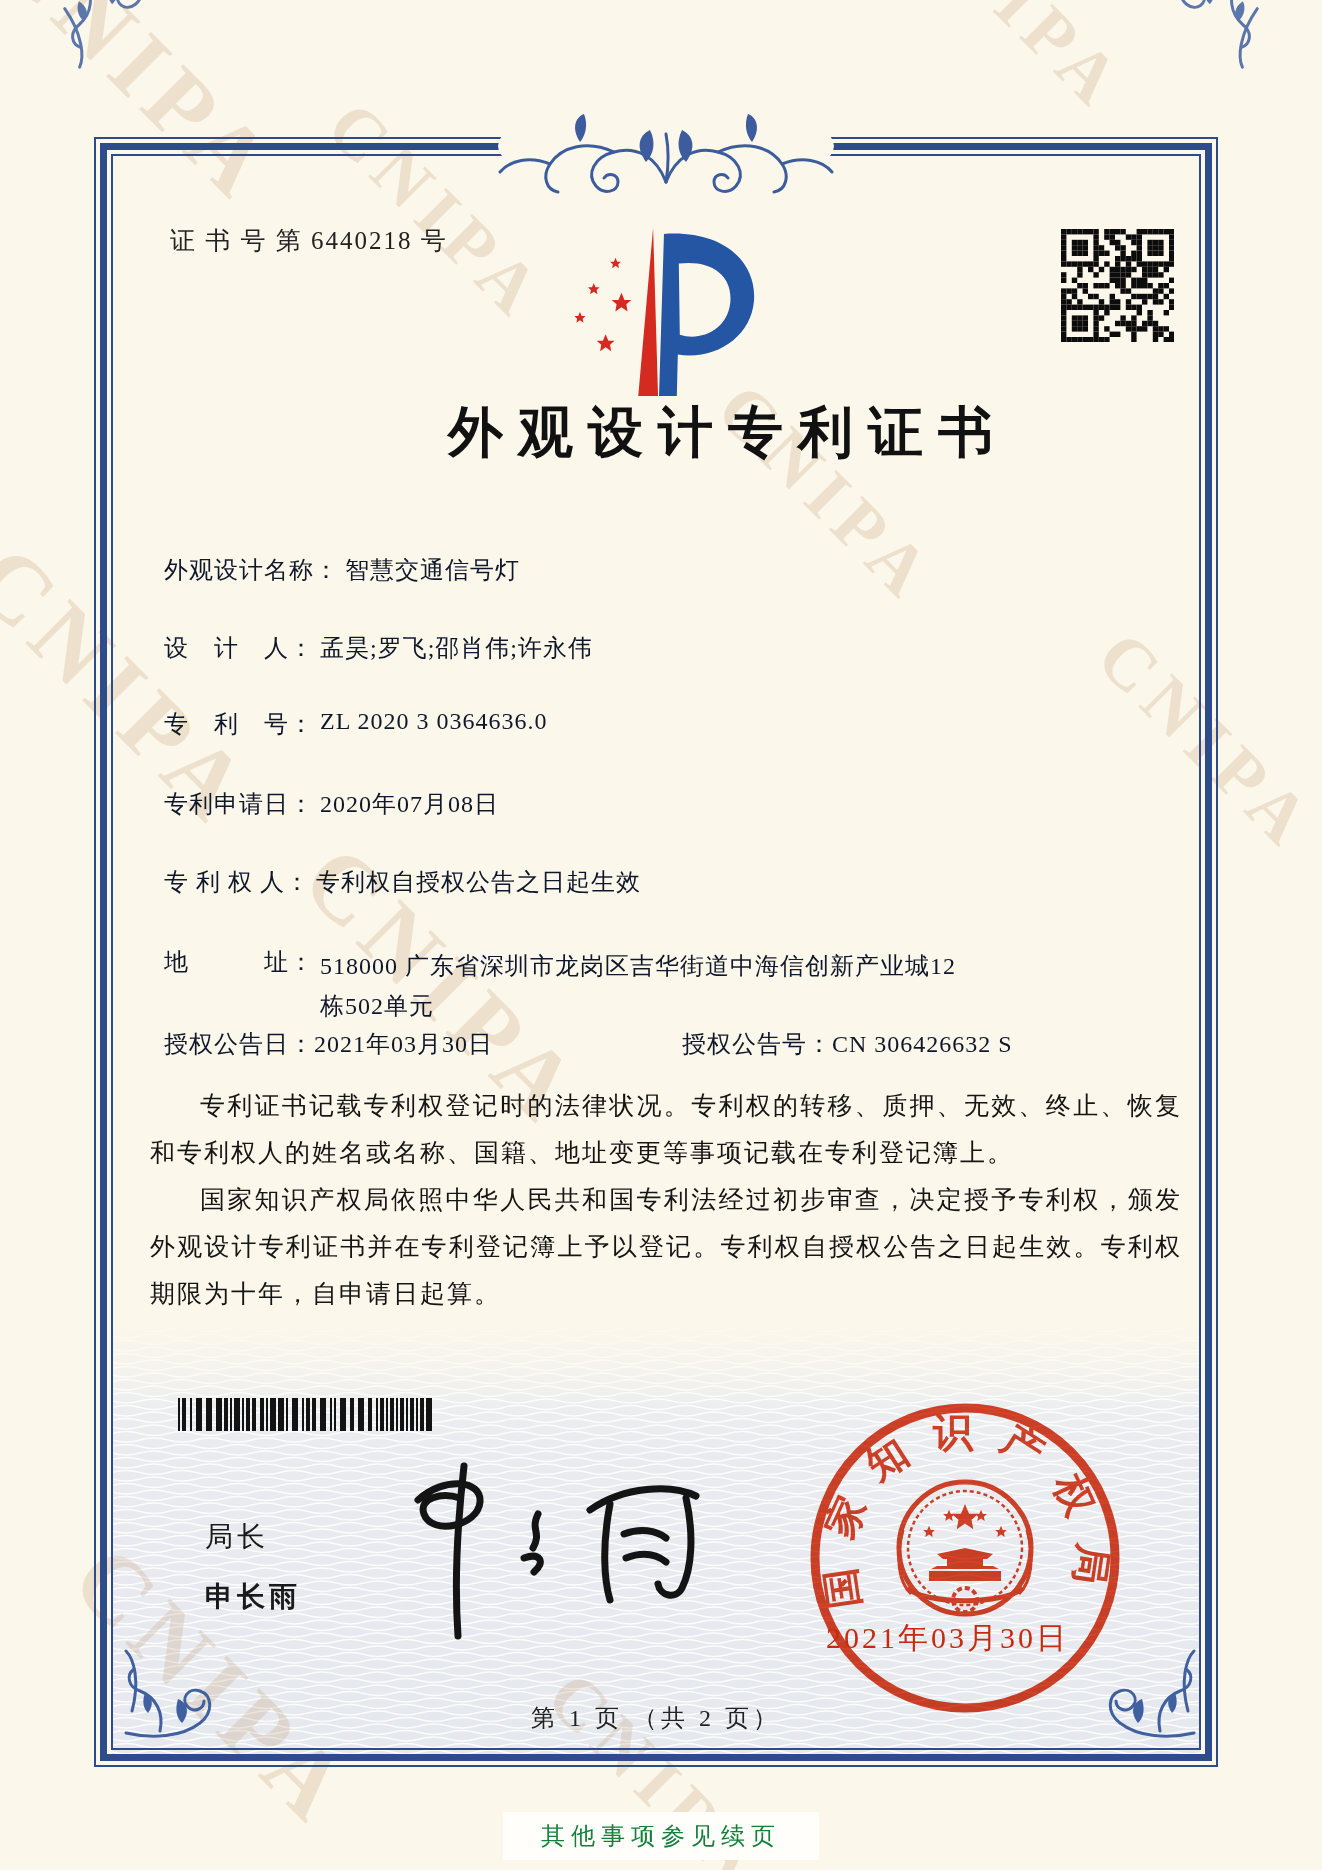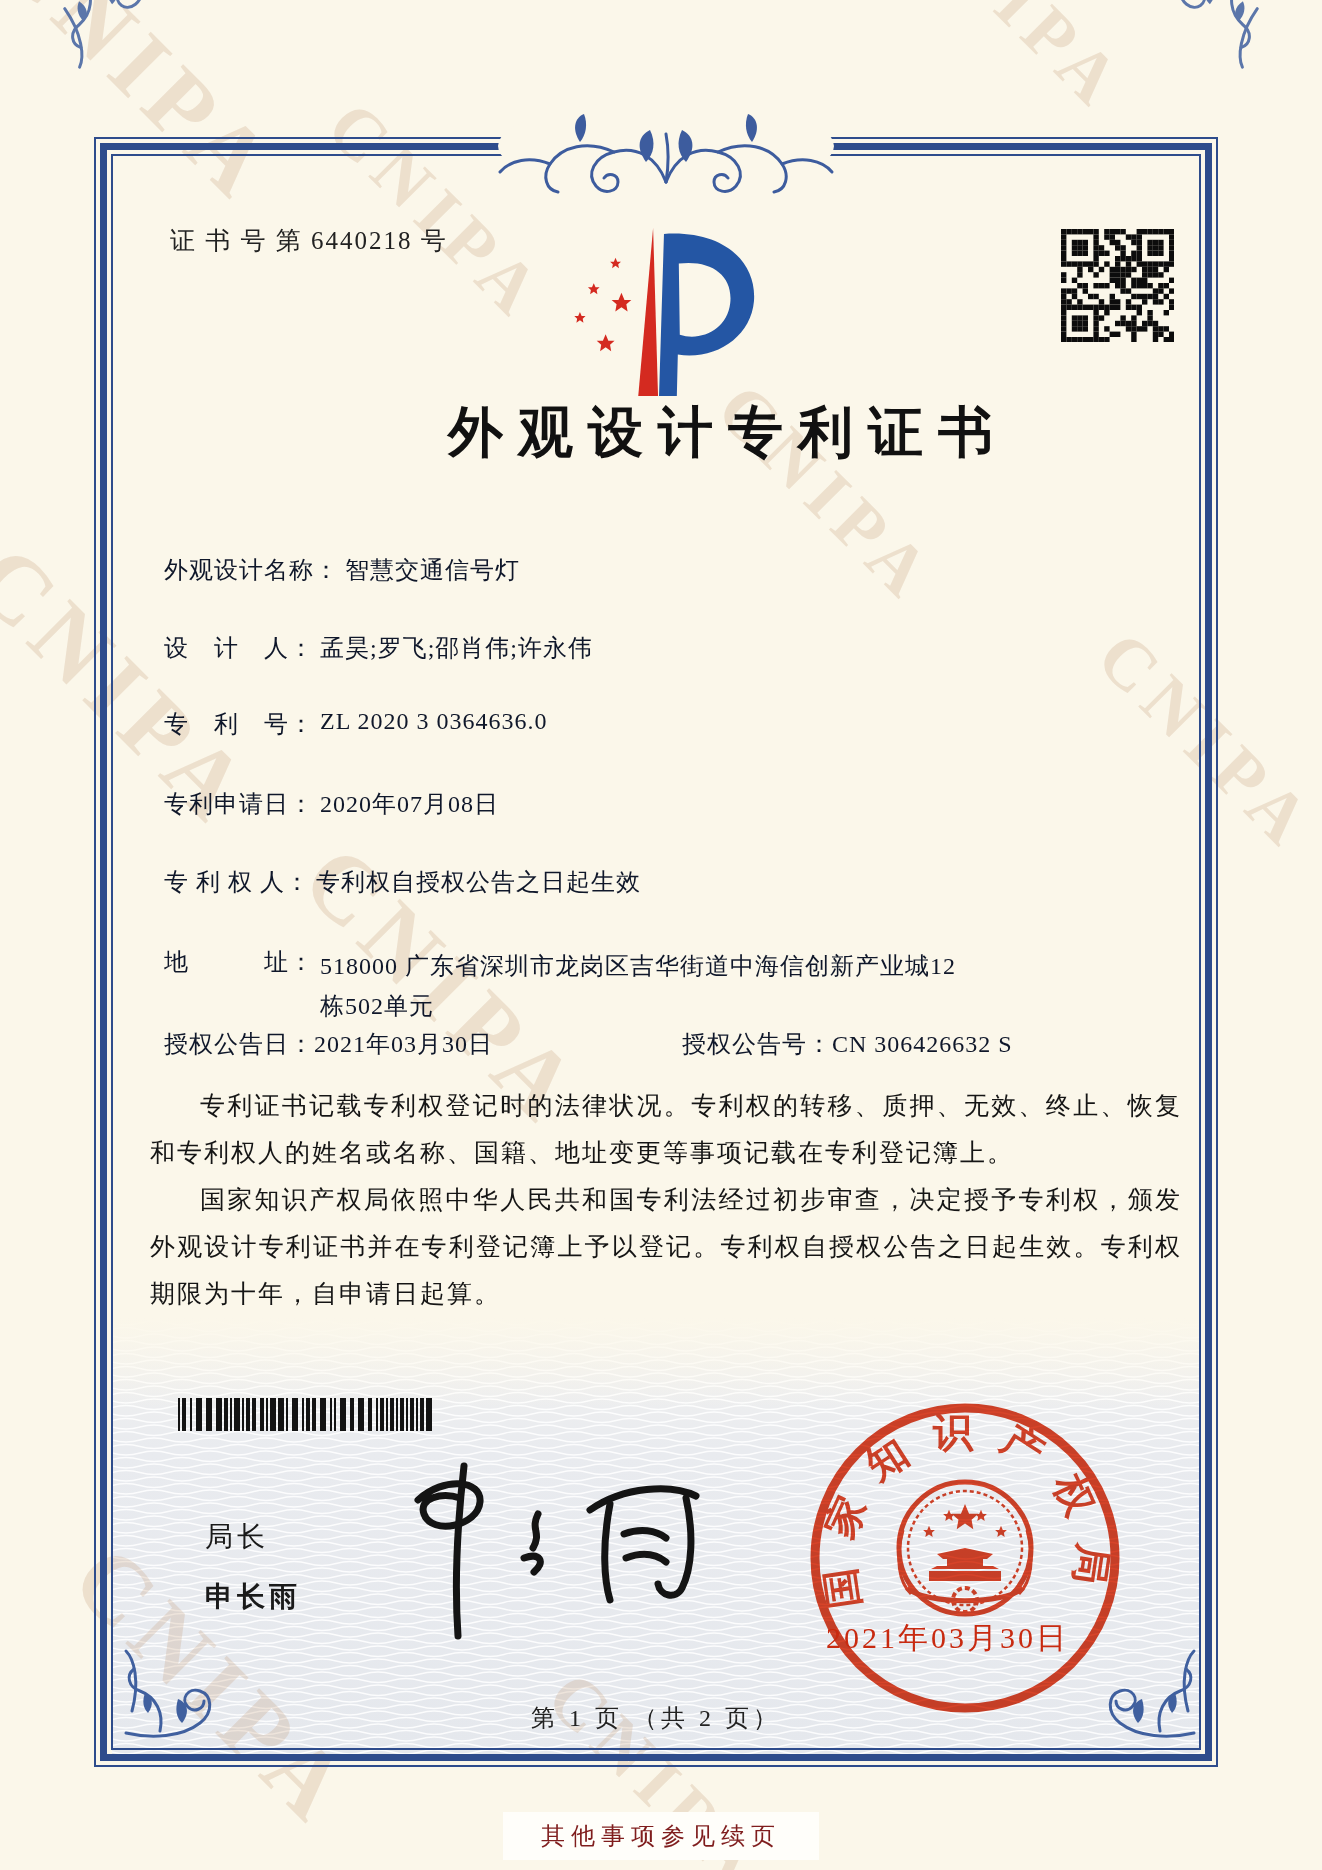--- a/index.html
+++ b/index.html
@@ -124,21 +124,21 @@
   .page-info{
     position:absolute;z-index:10;left:100px;top:1702px;width:1112px;
     text-align:center;font-size:24px;letter-spacing:4px;color:#222;
   }
 
   .cont-note{
     position:absolute;z-index:10;left:0;top:1812px;width:1322px;text-align:center;
   }
   .cont-note span{
     display:inline-block;background:#fffefa;padding:8px 38px;
-    font-size:24px;letter-spacing:6px;color:#7f1d1d;
+    font-size:24px;letter-spacing:6px;color:#15803d;
   }
 </style>
 </head>
 <body>
 
 <div id="page">
 
   <svg width="0" height="0" style="position:absolute">
     <defs>
       <polygon id="star5" points="0,-10 2.9,-3.1 9.5,-3.1 4.7,1.2 5.9,8.1 0,3.9 -5.9,8.1 -4.7,1.2 -9.5,-3.1 -2.9,-3.1"></polygon>

